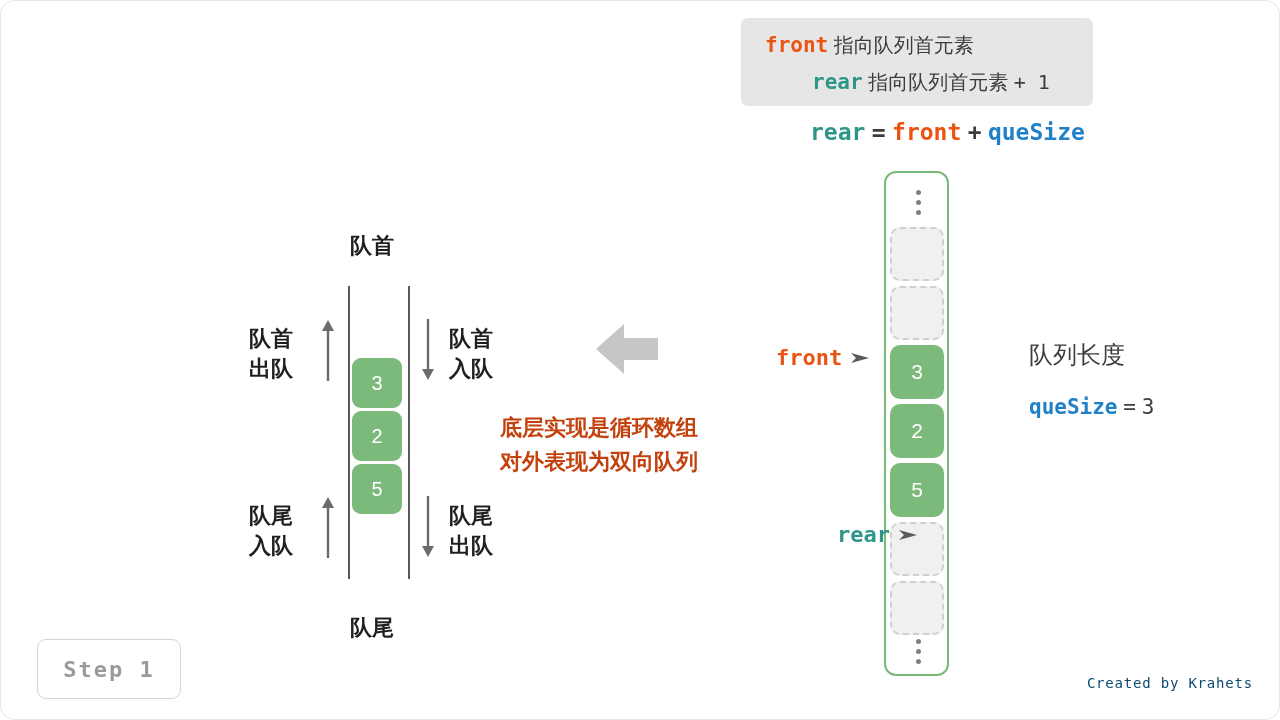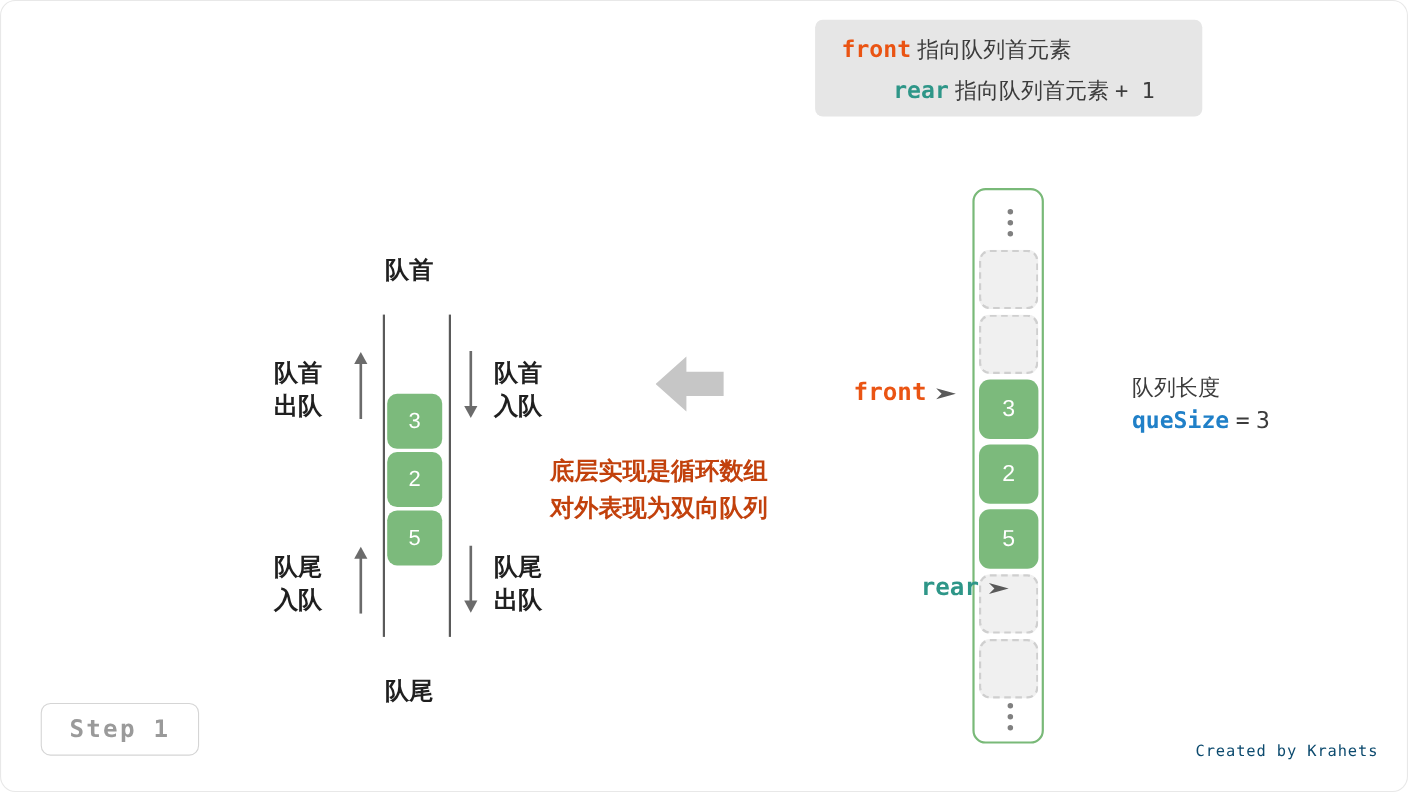--- a/index.html
+++ b/index.html
@@ -76,23 +76,23 @@
     font-size:22px;
   }
   .ptr .ptr-label{font-family:"DejaVu Sans Mono","Liberation Mono",monospace;font-weight:bold;font-size:22px;}
   .ptr .ptr-arrow{display:block;}
 
   
   #quesize-note{
     position:absolute;left:1028px;top:338px;white-space:nowrap;
   }
   #quesize-note .line1{
-    font-size:20px;color:#3c3c3c;
-    font-family:"Liberation Sans","DejaVu Sans",sans-serif;
-    margin-bottom:4px;
+    font-size:24px;color:#3c3c3c;
+    font-family:"Liberation Sans","DejaVu Sans",sans-serif;
+    margin-bottom:24px;
   }
   #quesize-note .line2{font-size:21px;}
   #quesize-note .eq{color:#3c3c3c;font-family:"DejaVu Sans Mono","Liberation Mono",monospace;font-size:21px;}
 
   
   .rail{
     position:absolute;width:2px;background:#5a5a5a;
   }
   .deque-cell{
     position:absolute;left:351px;width:50px;height:50px;
@@ -119,21 +119,21 @@
     font-size:22px;color:#c2410c;font-weight:bold;
     font-family:"Liberation Sans","DejaVu Sans",sans-serif;
     line-height:34px;white-space:nowrap;text-align:center;
   }
 
   
   #big-arrow{position:absolute;left:595px;top:320px;}
 
   
   #step-badge{
-    position:absolute;left:36px;top:638px;width:144px;height:48px;
+    position:absolute;left:36px;top:638px;width:144px;height:60px;
     border:1.5px solid #d5d5d5;border-radius:9px;box-sizing:border-box;
     display:flex;align-items:center;justify-content:center;
     color:#9a9a9a;font-size:22px;font-weight:bold;letter-spacing:2px;
     font-family:"DejaVu Sans Mono","Liberation Mono",monospace;
     background:#fff;
   }
 
   
   #credit{
     position:absolute;right:26px;top:674px;
@@ -152,20 +152,27 @@
       <span class="kw kw-front">front</span>
       <span class="legend-desc">指向队列首元素</span>
     </div>
     <div class="legend-row">
       <span class="kw kw-rear">rear</span>
       <span class="legend-desc">指向队列首元素</span>
       <span class="legend-plus">+ 1</span>
     </div>
   </div>
 
+  <div id="formula">
+    <span class="kw kw-rear">rear</span>
+    <span class="op">=</span>
+    <span class="kw kw-front">front</span>
+    <span class="op">+</span>
+    <span class="kw kw-quesize">queSize</span>
+  </div>
 
   <div class="dq-title" style="left:349px;top:230px;">队首</div>
   <div class="dq-title" style="left:349px;top:612px;">队尾</div>
 
   <div class="rail" style="left:347px;top:285px;height:293px;"></div>
   <div class="rail" style="left:407px;top:285px;height:293px;"></div>
 
   <div class="deque-cell" style="top:357px;">
     <span>3</span>
   </div>

